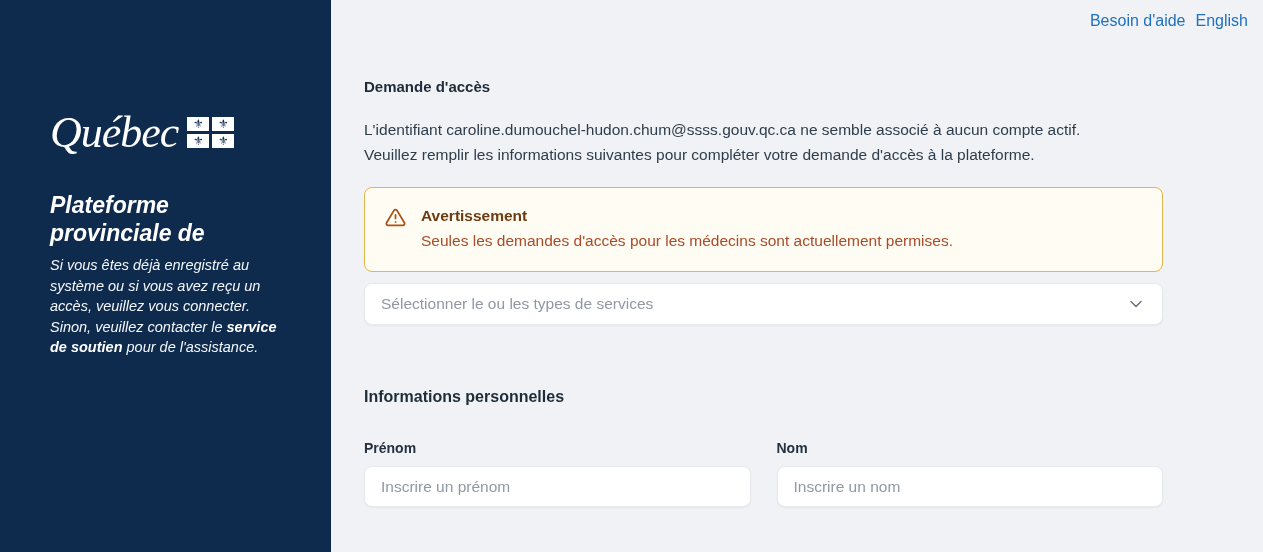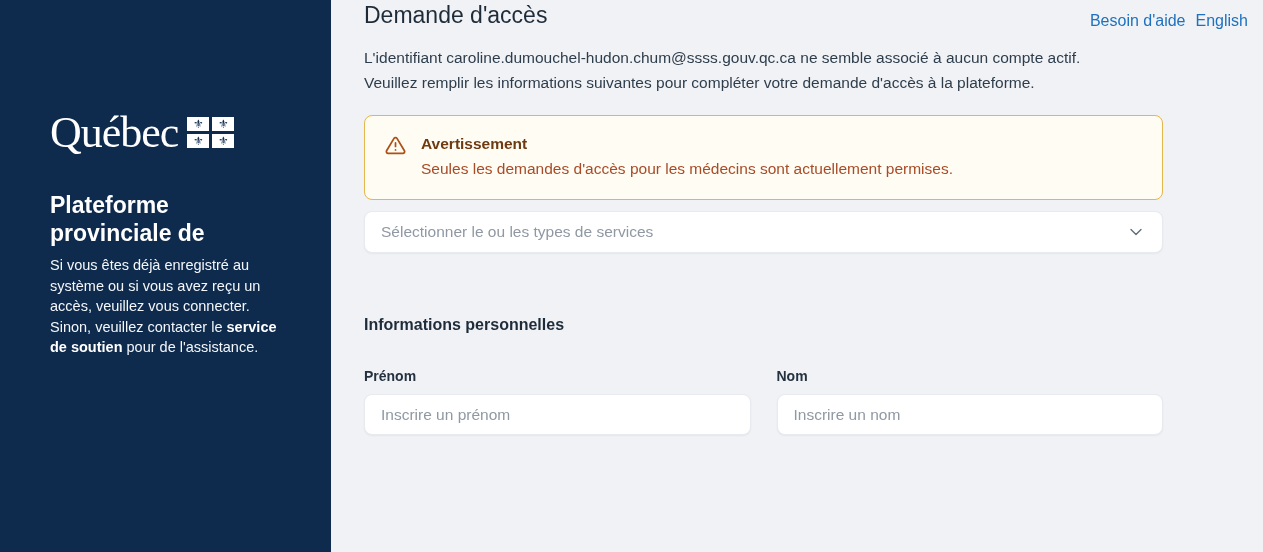--- a/index.html
+++ b/index.html
@@ -17,42 +17,42 @@
     --placeholder:#8f98a3;
     --input-border:#e7eaee;
   }
   *{margin:0;padding:0;box-sizing:border-box;}
   html,body{width:1263px;height:552px;overflow:hidden;}
   body{font-family:"Liberation Sans",sans-serif;}
   .app{display:flex;width:1263px;height:552px;}
 
   
   aside{width:331px;flex-shrink:0;background:var(--sidebar-bg);color:#fff;
-        padding:113px 40px 0 50px;}
+        padding:113px 40px 0 50px;font-style:italic;}
   .logo{display:flex;align-items:flex-start;gap:9px;height:44px;}
   .logo-text{font-family:"Liberation Serif","DejaVu Serif",serif;
              font-size:44px;line-height:40px;color:#fff;letter-spacing:-1px;}
   .logo-flag{margin-top:4px;display:grid;grid-template-columns:22px 22px;
              grid-auto-rows:14px;gap:3px;}
   .flag-cell{background:#fff;color:var(--sidebar-bg);display:flex;
              align-items:center;justify-content:center;font-size:12px;line-height:14px;
              font-family:"DejaVu Sans",sans-serif;overflow:hidden;}
   .side-title{margin-top:34px;font-size:23px;line-height:28px;font-weight:700;}
   .side-title span{display:block;}
   .side-desc{margin-top:8px;font-size:14.5px;line-height:20.5px;color:#f4f7fa;}
   .side-desc b{color:#fff;}
 
   
   main{flex:1;background:var(--main-bg);position:relative;}
   .top-links{position:absolute;top:12px;right:15px;display:flex;gap:10px;
              font-size:16px;}
   .top-links a{color:var(--link);text-decoration:none;cursor:pointer;}
 
   .content{margin-left:33px;width:799px;}
-  h1{font-size:23px;line-height:30px;font-weight:400;color:var(--heading);}
+  h1{margin-top:72px;font-size:15px;line-height:30px;font-weight:700;color:var(--heading);}
   .intro{margin-top:15px;font-size:15.5px;line-height:25px;color:var(--body-text);}
   .intro span{display:block;}
 
   .warning{margin-top:20px;background:var(--warning-bg);
            border:1px solid var(--warning-border);border-radius:8px;
            padding:18px 20px 19px;display:flex;gap:15px;}
   .warn-icon svg{width:21px;height:21px;margin-top:1px;display:block;}
   .warn-title{font-size:15.5px;line-height:20px;font-weight:700;color:var(--warning-title);}
   .warn-text{margin-top:4px;font-size:15.5px;line-height:22px;color:var(--warning-text);}
 

